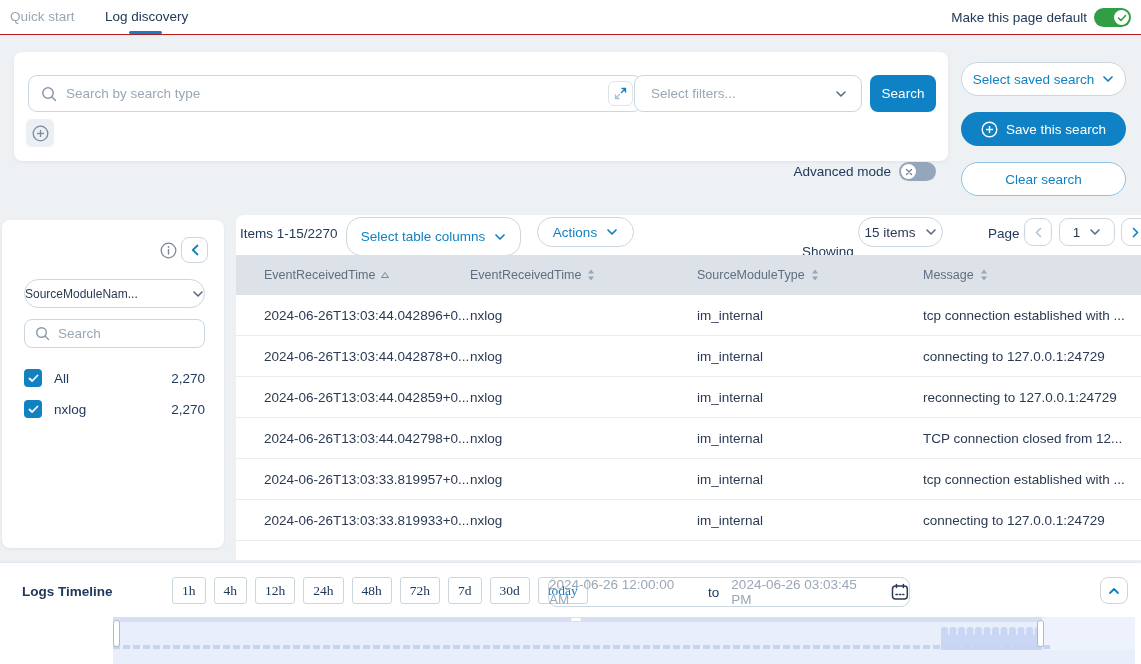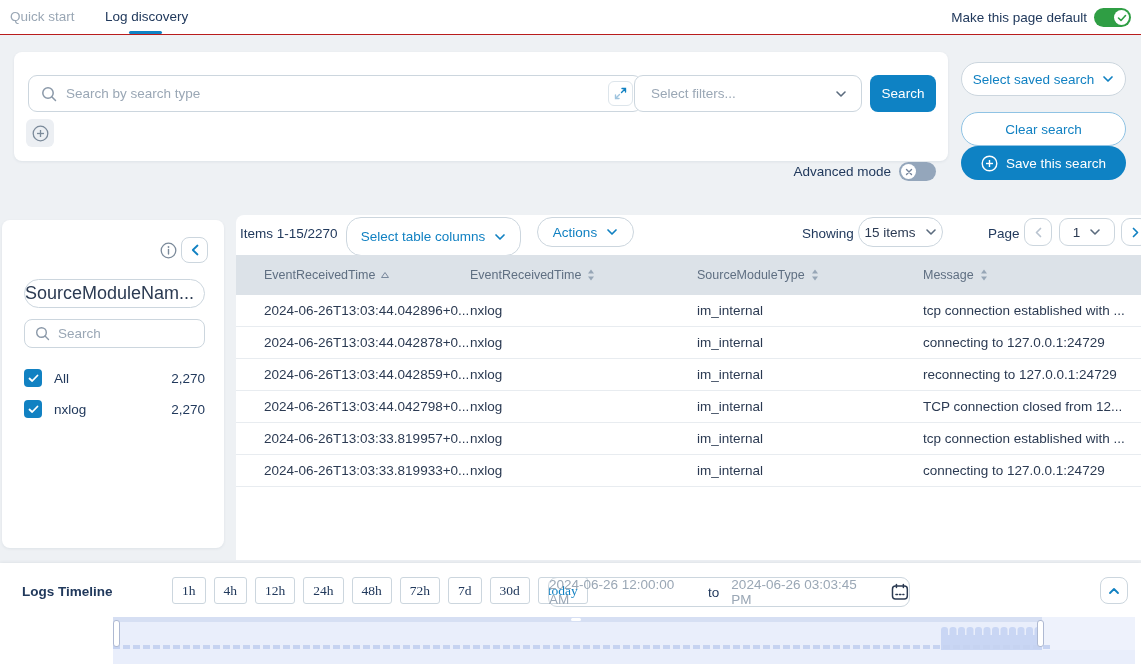--- a/index.html
+++ b/index.html
@@ -46,48 +46,48 @@
   .saved-select { background:#fff; border:1px solid #ccd6de; color:#1181c2; margin-bottom:16px; }
   .saved-save { background:#0e82c4; border:none; color:#fff; margin-bottom:16px; }
   .saved-clear { background:#fff; border:1px solid #8fc3e4; color:#1181c2; }
 
   
   .sidebar { left:2px; top:220px; width:222px; height:328px; }
   .sb-head { position:absolute; left:16px; top:17px; display:flex; align-items:flex-start; }
   .sb-title { margin-left:13px; width:95px; font-weight:bold; font-size:13.5px; color:#21395c; line-height:17px; }
   .sb-info { position:absolute; left:158px; top:22px; cursor:pointer; }
   .sb-collapse { position:absolute; left:179px; top:17px; width:27px; height:26px; border:1px solid #ccd6de; border-radius:8px; display:flex; align-items:center; justify-content:center; cursor:pointer; background:#fff; }
-  .sb-select { position:absolute; left:22px; top:59px; width:181px; height:29px; border:1px solid #ccd6de; border-radius:15px; display:flex; align-items:center; justify-content:space-between; gap:10px; font-size:18px; color:#2b3a52; cursor:pointer; }
+  .sb-select { position:absolute; left:22px; top:59px; width:181px; height:29px; border:1px solid #ccd6de; border-radius:15px; display:flex; align-items:center; justify-content:space-between; gap:10px; font-size:12px; color:#2b3a52; cursor:pointer; }
   .sb-search { position:absolute; left:22px; top:99px; width:181px; height:29px; border:1px solid #ccd6de; border-radius:8px; display:flex; align-items:center; padding:0 10px; }
   .sb-search input { flex:1; border:none; outline:none; font-family:inherit; font-size:13.5px; margin-left:8px; width:100px; background:transparent; color:#2b3a52; }
   .sb-search input::placeholder { color:#9aa7b5; }
   .sb-item { position:absolute; left:22px; width:181px; height:20px; display:flex; align-items:center; }
   .checkbox { width:18px; height:18px; border-radius:4px; background:#1181c2; display:flex; align-items:center; justify-content:center; cursor:pointer; }
   .sb-item .lbl { margin-left:12px; font-size:13.5px; color:#21395c; }
   .sb-item .cnt { margin-left:auto; font-size:13.5px; color:#21395c; }
 
   
   .main-card { left:236px; top:215px; width:905px; height:345px; border-radius:8px 0 0 0; overflow:hidden; box-shadow:none; }
   .controls { position:absolute; left:0; top:0; width:100%; height:40px; }
   .items-label { position:absolute; left:4px; top:11px; font-size:13.5px; color:#21395c; }
   .pill { border:1px solid #ccd6de; border-radius:15px; background:#fff; display:flex; align-items:center; justify-content:center; gap:9px; font-size:13.5px; color:#1181c2; cursor:pointer; font-family:inherit; }
   .pill-columns { position:absolute; left:110px; top:2px; width:175px; height:39px; }
   .pill-actions { position:absolute; left:301px; top:2px; width:97px; height:30px; }
-  .showing-label { position:absolute; left:566px; top:11px; color:#21395c; font-size:13.5px; }
+  .showing-label { position:absolute; left:566px; top:29px; color:#21395c; font-size:13.5px; }
   .pill-perpage { position:absolute; left:622px; top:2px; width:85px; height:30px; color:#2b3a52; }
   .page-label { position:absolute; left:752px; top:11px; color:#21395c; font-size:13.5px; }
   .pg-btn { position:absolute; top:3px; width:28px; height:28px; border:1px solid #ccd6de; border-radius:9px; background:#fff; display:flex; align-items:center; justify-content:center; cursor:pointer; }
   .pg-prev { left:788px; }
   .pg-num { position:absolute; left:823px; top:3px; width:56px; height:28px; border-radius:9px; color:#2b3a52; }
   .pg-next { left:885px; }
   .tbl { position:absolute; left:0; top:40px; width:905px; }
   .tbl-row { display:grid; grid-template-columns:206px 227px 226px 1fr; padding-left:28px; align-items:center; }
   .tbl-head { background:#dce2e8; height:40px; color:#5f6f82; font-size:12.5px; }
   .tbl-head .th { display:flex; align-items:center; gap:6px; cursor:pointer; }
-  .tbl-data { height:32px; background:#fff; border-bottom:1px solid #e8ecf0; font-size:13.5px; color:#2b3a52; }
+  .tbl-data { height:41px; background:#fff; border-bottom:1px solid #e8ecf0; font-size:13.5px; color:#2b3a52; }
   .cell { overflow:hidden; white-space:nowrap; padding-right:14px; }
 
   
   .timeline { position:absolute; left:0; top:563px; width:1141px; height:101px; background:#fff; box-shadow:0 -1px 3px rgba(40,60,90,.07); }
   .tl-title { position:absolute; left:22px; top:21px; font-weight:bold; font-size:13.5px; color:#21395c; }
   .tl-ranges { position:absolute; left:172px; top:14px; display:flex; gap:8px; }
   .range-btn { height:27px; padding:0 9px; border:1px solid #ccd6de; border-radius:3px; background:#fff; display:flex; align-items:center; font-size:13.5px; color:#21395c; cursor:pointer; font-family:Liberation Serif, serif; }
   .range-today { color:#1181c2; }
   .tl-dates { position:absolute; left:548px; top:14px; width:362px; height:30px; border:1px solid #ccd6de; border-radius:9px; display:flex; align-items:center; justify-content:center; gap:12px; font-size:13.5px; cursor:pointer; }
   .dt { color:#9aa7b5; }
@@ -165,30 +165,30 @@
   </div>
 </div>
 
 <div class="saved-col">
   <button class="saved-btn saved-select">
     <span>Select saved search</span>
     <svg width="12" height="8">
         <path d="M2 2 L6 6 L10 2" stroke="#1181c2" stroke-width="1.7" fill="none" stroke-linecap="round" stroke-linejoin="round"></path>
       </svg>
   </button>
-  <button class="saved-btn saved-clear">
-    <span>Clear search</span>
-  </button>
   <button class="saved-btn saved-save">
     <svg width="17" height="17">
         <circle cx="8.5" cy="8.5" r="7.3" stroke="#fff" fill="none" stroke-width="1.4"></circle>
         <line x1="8.5" y1="5" x2="8.5" y2="12" stroke="#fff" stroke-width="1.4"></line>
         <line x1="5" y1="8.5" x2="12" y2="8.5" stroke="#fff" stroke-width="1.4"></line>
       </svg>
     <span>Save this search</span>
+  </button>
+  <button class="saved-btn saved-clear">
+    <span>Clear search</span>
   </button>
 </div>
 
 <div class="card sidebar">
   <div class="sb-info">
     <svg width="17" height="17">
         <circle cx="8.5" cy="8.5" r="7.3" stroke="#7b8a9a" fill="none" stroke-width="1.3"></circle>
         <line x1="8.5" y1="7.5" x2="8.5" y2="12" stroke="#7b8a9a" stroke-width="1.4" stroke-linecap="round"></line>
         <circle cx="8.5" cy="5" r="0.9" fill="#7b8a9a"></circle>
       </svg>

